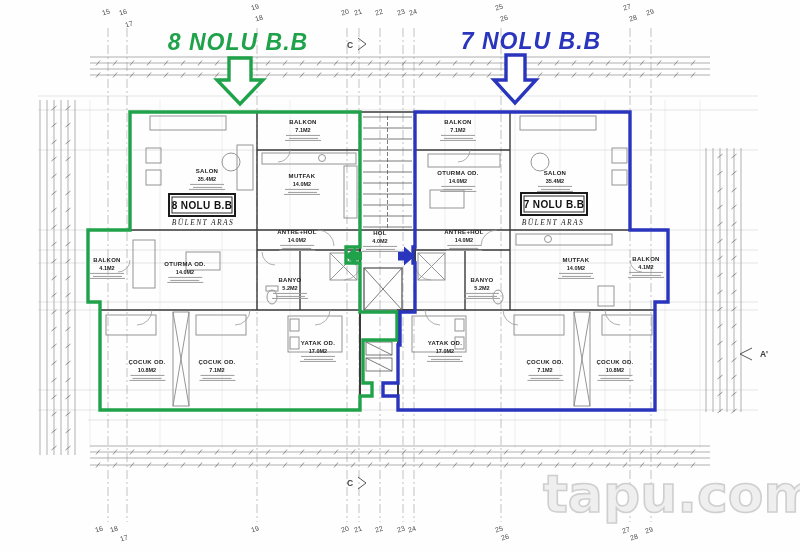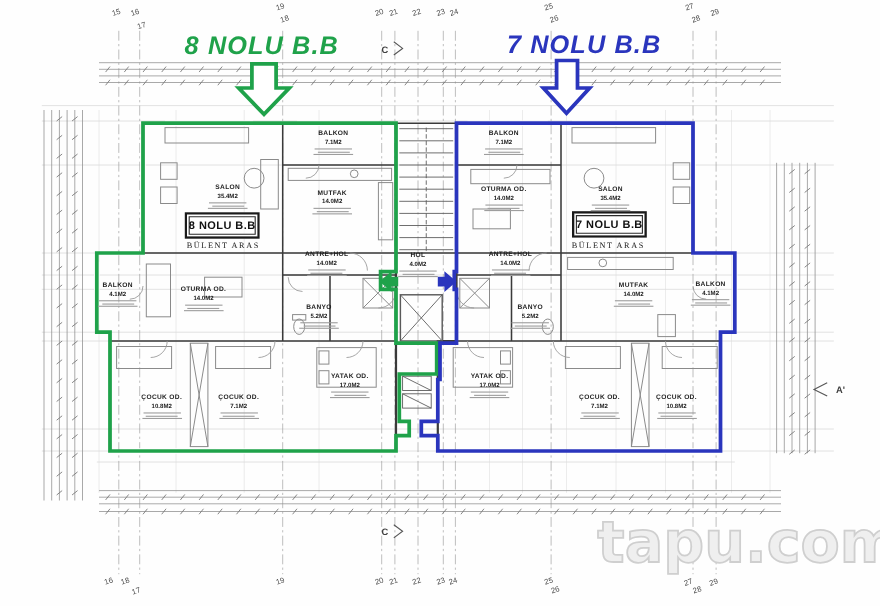--- a/index.html
+++ b/index.html
@@ -7,21 +7,21 @@
          font-family:"Liberation Sans",sans-serif;}
   .stage svg{position:absolute;left:0;top:0;}
   .big-title{position:absolute;transform:translate(-50%,-50%);font-style:italic;font-weight:bold;
          font-size:23px;letter-spacing:1px;white-space:nowrap;}
   .big-title.green{color:var(--unit8);}
   .big-title.blue{color:var(--unit7);}
   .unit-box{position:absolute;border:2px solid #1a1a1a;box-shadow:inset 0 0 0 1.5px #fff,inset 0 0 0 2.5px #2a2a2a;
          display:flex;align-items:center;justify-content:center;font-weight:bold;font-size:10px;
          letter-spacing:.4px;color:#111;background:rgba(255,255,255,.7);white-space:nowrap;}
   .owner{position:absolute;transform:translateX(-50%);font-family:"Liberation Serif",serif;
-         font-size:7.5px;letter-spacing:1.4px;color:#222;white-space:nowrap;}
+         font-size:7.5px;letter-spacing:1.4px;color:#222;white-space:nowrap;font-style:italic;}
   .room-label{position:absolute;transform:translate(-50%,-50%);text-align:center;color:#1c1c1c;
          line-height:1.25;white-space:nowrap;}
   .room-name{font-size:6px;font-weight:bold;letter-spacing:.3px;}
   .room-area{font-size:5.5px;font-weight:bold;}
   .room-sub span{display:block;height:1px;background:#9d9d9d;margin:1.6px auto 0;}
   .room-sub span:nth-child(1){width:34px;}
   .room-sub span:nth-child(2){width:29px;}
   .room-sub span:nth-child(3){width:36px;}
   .grid-num{position:absolute;transform:translate(-50%,-50%) rotate(-18deg);font-size:7px;color:#4e4e4e;}
   .marker{position:absolute;transform:translate(-50%,-50%);font-size:8.5px;font-weight:bold;color:#3f3f3f;}

